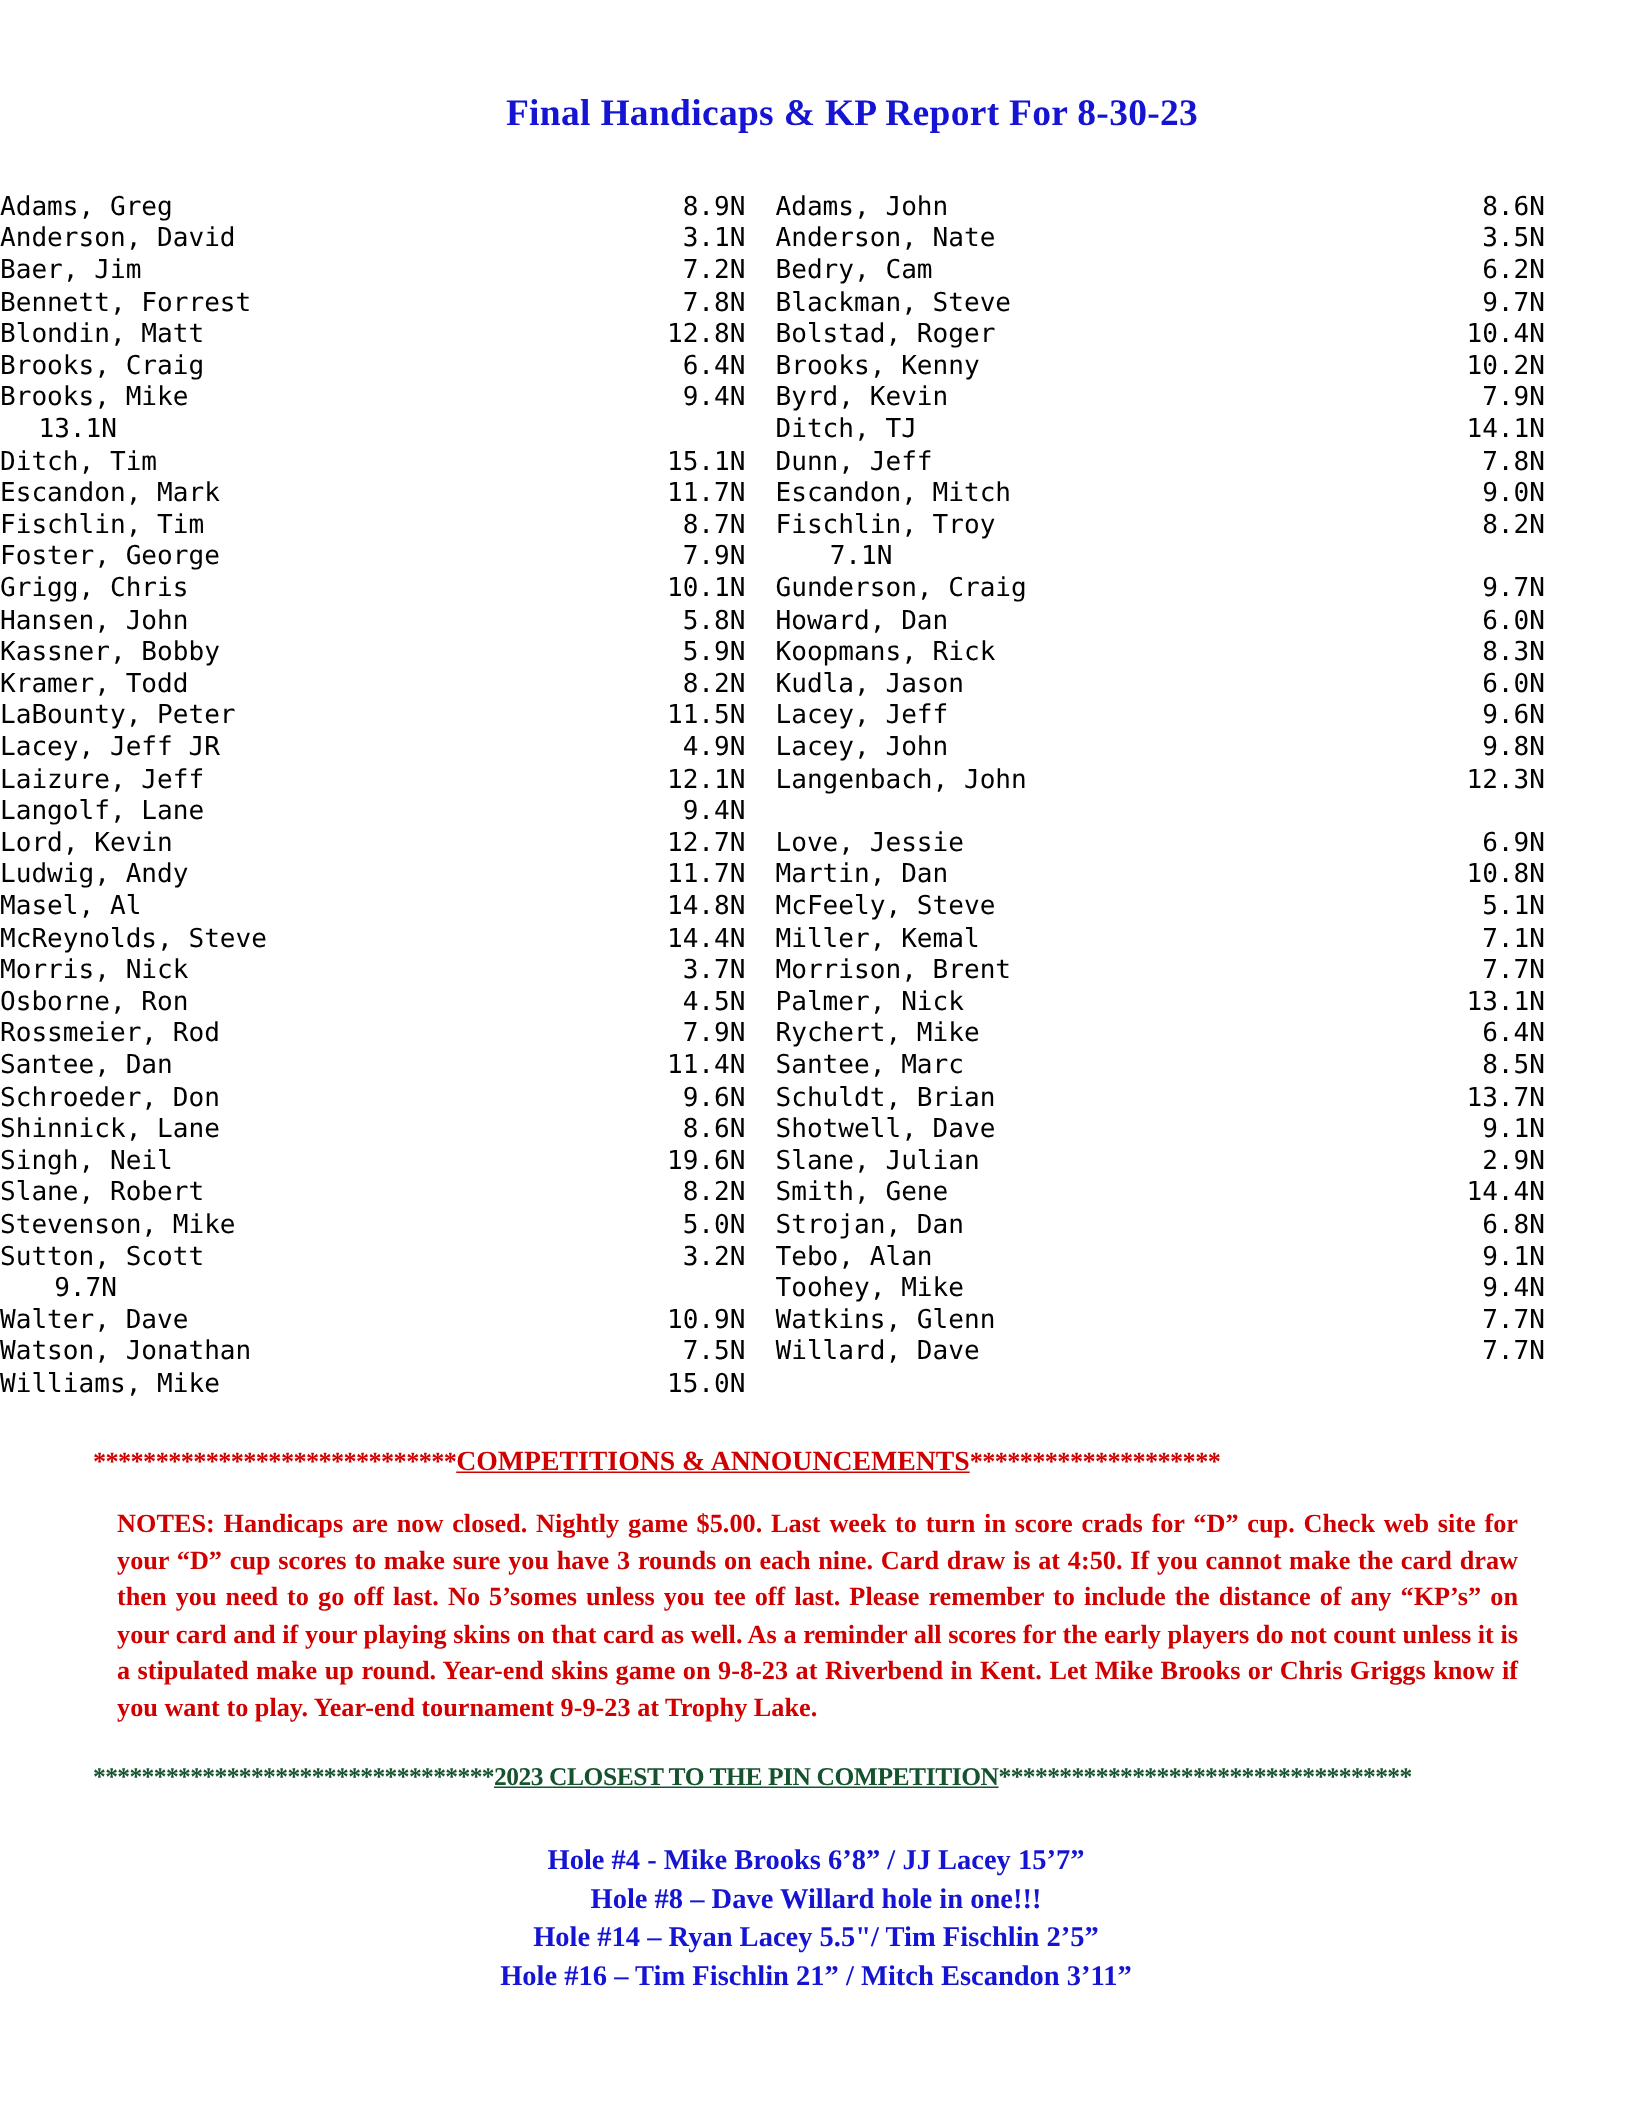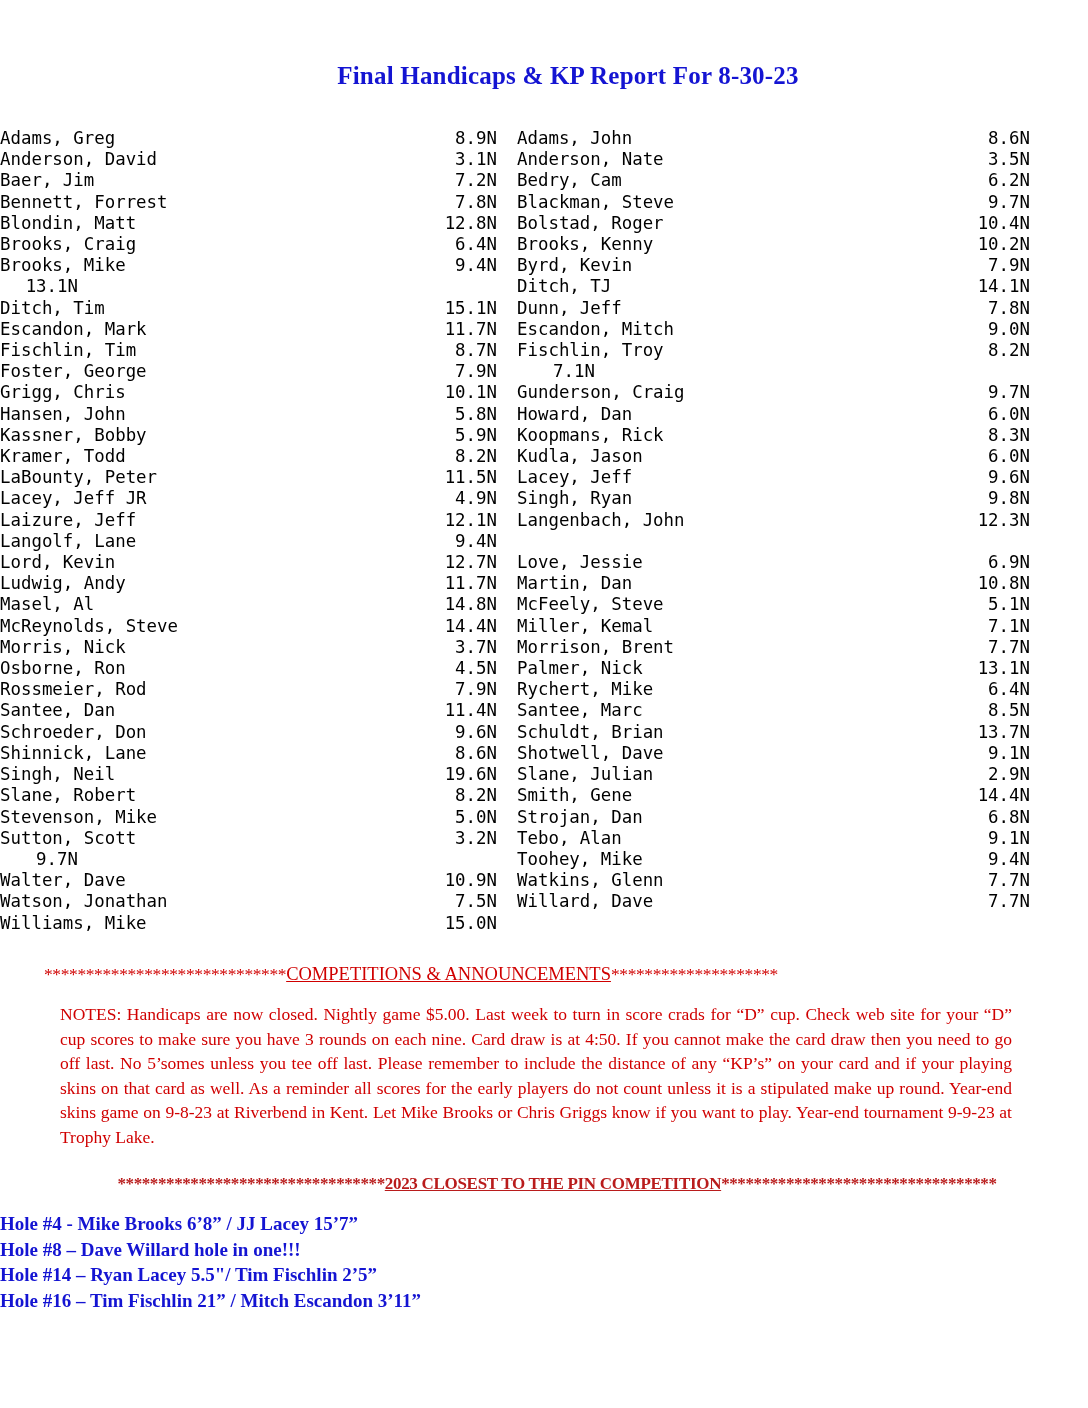--- a/index.html
+++ b/index.html
@@ -59,57 +59,57 @@
     overflow: hidden;
   }
   .hc {
     flex: 0 0 auto;
     text-align: right;
     width: 78px;
     white-space: pre;
   }
   .announce-block {
     margin-top: 28px;
-    padding-left: 44px;
+    padding-left: 62px;
     padding-right: 60px;
     color: #d00000;
     font-family: "Liberation Serif", serif;
-    font-weight: normal;
+    font-weight: bold;
     font-size: 17.5px;
     line-height: 24.5px;
     text-align: left;
   }
   .stars {
     letter-spacing: -0.4px;
   }
   .comp-head {
     text-decoration: underline;
     font-size: 18.5px;
   }
   .notes-para {
     margin: 16px;
     text-align: justify;
   }
   .ctp-head {
     margin-top: 24px;
     padding-left: 62px;
     padding-right: 36px;
-    text-align: center;
-    color: #b91c1c;
+    color: #14532d;
     font-family: "Liberation Serif", serif;
     font-weight: bold;
     font-size: 17px;
     line-height: 22px;
     letter-spacing: -0.3px;
   }
   .ctp-head .ctp-title {
     text-decoration: underline;
   }
   .ctp-lines {
-    margin-top: 16px;
+    margin-top: 32px;
+    text-align: center;
     color: #1414d2;
     font-family: "Liberation Serif", serif;
     font-weight: bold;
     font-size: 19px;
     line-height: 25.5px;
   }
   .ctp-line { display: block; }
 </style>
 </head>
 <body>
@@ -129,21 +129,21 @@
       <div class="roster-row"><div class="col left"><span class="hc">13.1N</span></div><div class="col right"><span class="nm">Ditch, TJ</span><span class="hc">14.1N</span></div></div>
       <div class="roster-row"><div class="col left"><span class="nm">Ditch, Tim</span><span class="hc">15.1N</span></div><div class="col right"><span class="nm">Dunn, Jeff</span><span class="hc">7.8N</span></div></div>
       <div class="roster-row"><div class="col left"><span class="nm">Escandon, Mark</span><span class="hc">11.7N</span></div><div class="col right"><span class="nm">Escandon, Mitch</span><span class="hc">9.0N</span></div></div>
       <div class="roster-row"><div class="col left"><span class="nm">Fischlin, Tim</span><span class="hc">8.7N</span></div><div class="col right"><span class="nm">Fischlin, Troy</span><span class="hc">8.2N</span></div></div>
       <div class="roster-row"><div class="col left"><span class="nm">Foster, George</span><span class="hc">7.9N</span></div><div class="col right"><span class="hc">7.1N</span></div></div>
       <div class="roster-row"><div class="col left"><span class="nm">Grigg, Chris</span><span class="hc">10.1N</span></div><div class="col right"><span class="nm">Gunderson, Craig</span><span class="hc">9.7N</span></div></div>
       <div class="roster-row"><div class="col left"><span class="nm">Hansen, John</span><span class="hc">5.8N</span></div><div class="col right"><span class="nm">Howard, Dan</span><span class="hc">6.0N</span></div></div>
       <div class="roster-row"><div class="col left"><span class="nm">Kassner, Bobby</span><span class="hc">5.9N</span></div><div class="col right"><span class="nm">Koopmans, Rick</span><span class="hc">8.3N</span></div></div>
       <div class="roster-row"><div class="col left"><span class="nm">Kramer, Todd</span><span class="hc">8.2N</span></div><div class="col right"><span class="nm">Kudla, Jason</span><span class="hc">6.0N</span></div></div>
       <div class="roster-row"><div class="col left"><span class="nm">LaBounty, Peter</span><span class="hc">11.5N</span></div><div class="col right"><span class="nm">Lacey, Jeff</span><span class="hc">9.6N</span></div></div>
-      <div class="roster-row"><div class="col left"><span class="nm">Lacey, Jeff JR</span><span class="hc">4.9N</span></div><div class="col right"><span class="nm">Singh, Ryan</span><span class="hc">9.8N</span></div></div>
+      <div class="roster-row"><div class="col left"><span class="nm">Lacey, Jeff JR</span><span class="hc">4.9N</span></div><div class="col right"><span class="nm">Lacey, John</span><span class="hc">9.8N</span></div></div>
       <div class="roster-row"><div class="col left"><span class="nm">Laizure, Jeff</span><span class="hc">12.1N</span></div><div class="col right"><span class="nm">Langenbach, John</span><span class="hc">12.3N</span></div></div>
       <div class="roster-row"><div class="col left"><span class="nm">Langolf, Lane</span><span class="hc">9.4N</span></div></div>
       <div class="roster-row"><div class="col left"><span class="nm">Lord, Kevin</span><span class="hc">12.7N</span></div><div class="col right"><span class="nm">Love, Jessie</span><span class="hc">6.9N</span></div></div>
       <div class="roster-row"><div class="col left"><span class="nm">Ludwig, Andy</span><span class="hc">11.7N</span></div><div class="col right"><span class="nm">Martin, Dan</span><span class="hc">10.8N</span></div></div>
       <div class="roster-row"><div class="col left"><span class="nm">Masel, Al</span><span class="hc">14.8N</span></div><div class="col right"><span class="nm">McFeely, Steve</span><span class="hc">5.1N</span></div></div>
       <div class="roster-row"><div class="col left"><span class="nm">McReynolds, Steve</span><span class="hc">14.4N</span></div><div class="col right"><span class="nm">Miller, Kemal</span><span class="hc">7.1N</span></div></div>
       <div class="roster-row"><div class="col left"><span class="nm">Morris, Nick</span><span class="hc">3.7N</span></div><div class="col right"><span class="nm">Morrison, Brent</span><span class="hc">7.7N</span></div></div>
       <div class="roster-row"><div class="col left"><span class="nm">Osborne, Ron</span><span class="hc">4.5N</span></div><div class="col right"><span class="nm">Palmer, Nick</span><span class="hc">13.1N</span></div></div>
       <div class="roster-row"><div class="col left"><span class="nm">Rossmeier, Rod</span><span class="hc">7.9N</span></div><div class="col right"><span class="nm">Rychert, Mike</span><span class="hc">6.4N</span></div></div>
       <div class="roster-row"><div class="col left"><span class="nm">Santee, Dan</span><span class="hc">11.4N</span></div><div class="col right"><span class="nm">Santee, Marc</span><span class="hc">8.5N</span></div></div>

